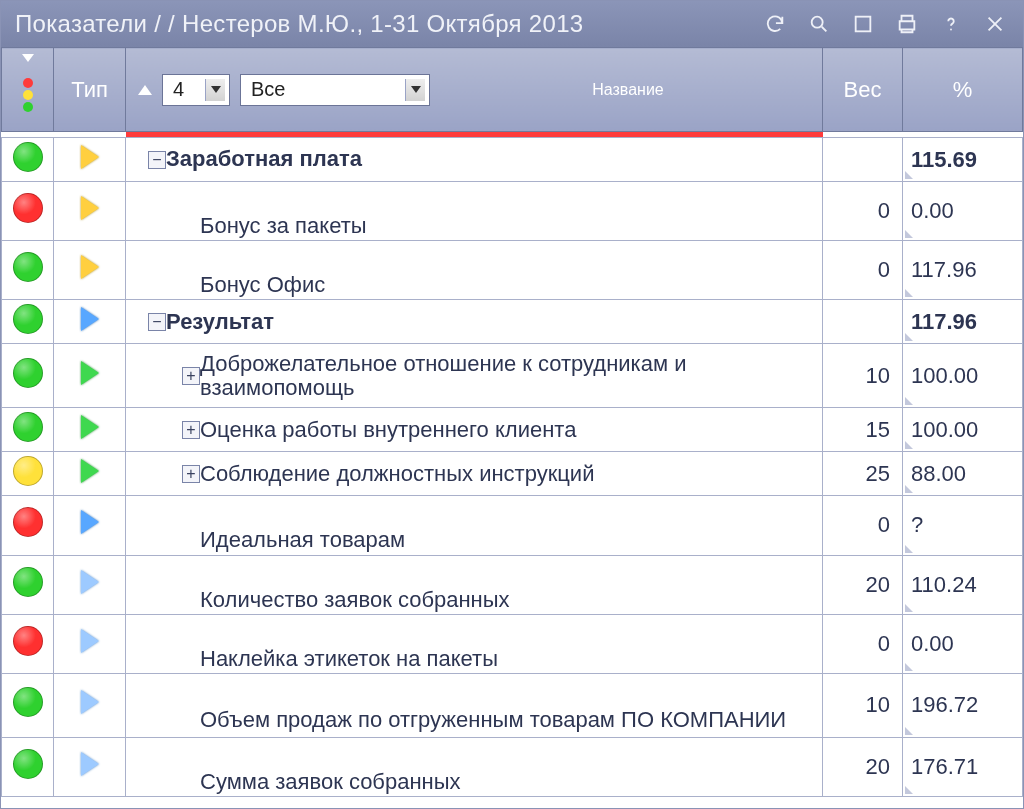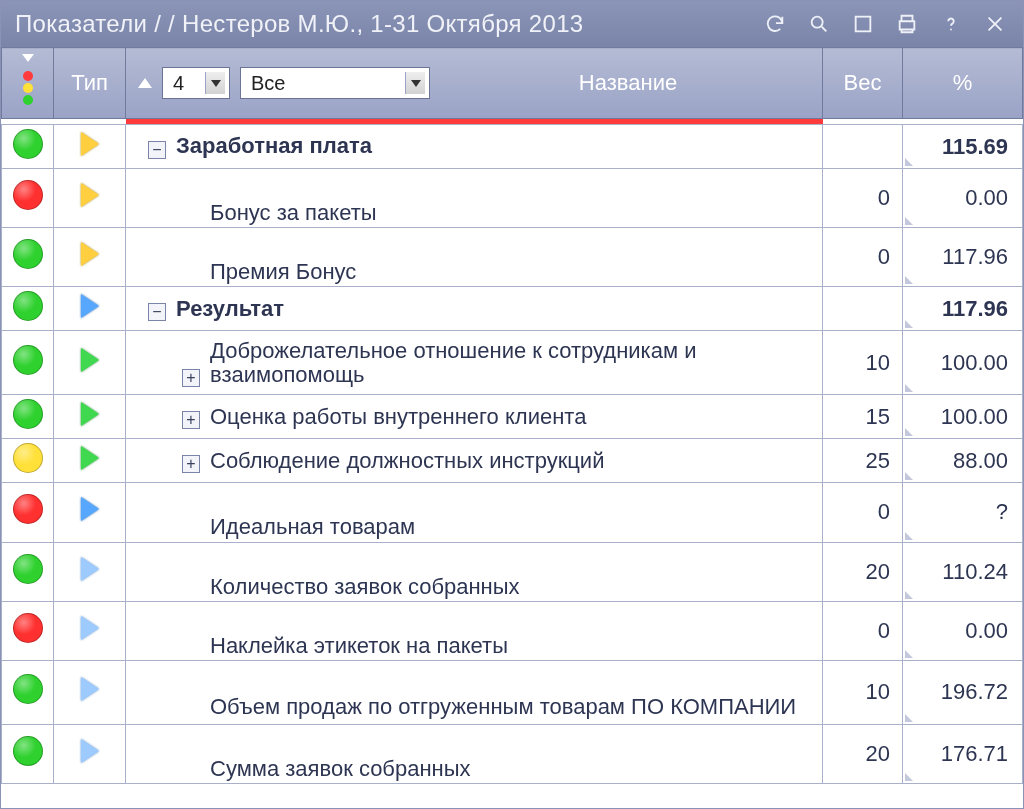--- a/index.html
+++ b/index.html
@@ -44,21 +44,21 @@
   .tb-icon svg { width: 22px; height: 22px; stroke: currentColor; fill: none; stroke-width: 2; }
 
   .grid {
     width: 100%;
     border-collapse: collapse;
     table-layout: fixed;
   }
   .header-row th {
     background: linear-gradient(to bottom, #b4bbd4 0%, #9aa3c6 100%);
     border: 1px solid #707a9c;
-    height: 71px;
+    height: 84px;
     color: #fff;
     font-size: 22px;
     font-weight: 400;
     padding: 9px 6px;
     vertical-align: middle;
   }
   .col-status { width: 52px; }
   .col-type   { width: 72px; }
   .col-name   { width: auto; }
   .col-weight { width: 80px; }
@@ -97,48 +97,48 @@
   .lvl-select { width:68px; justify-content:space-between; }
   .filter-select { width:190px; justify-content:space-between; }
   .sel-arrow {
     width:20px;height:22px;background:linear-gradient(#eee,#d2d2d2);
     border-left:1px solid #9aa3c6; display:inline-flex;align-items:center;justify-content:center;
   }
   .sel-arrow::after{
     content:""; width:0;height:0;border-left:5px solid transparent;border-right:5px solid transparent;
     border-top:7px solid #333;
   }
-  .name-label { flex:1; text-align:center; font-size:22px; }
+  .name-label { flex:1; text-align:center; font-size:16px; }
 
   .redbar td { padding:0; height:6px; background:#ff3b3b; border:0; }
   .redbar td.nored { background:#fff; }
 
   tbody.data tr td {
     border:1px solid #a9b0ca;
     background:#fff;
     height:44px;
     font-size:22px;
     color:#2d3552;
     padding:2px 8px;
     vertical-align:middle;
   }
   tbody.data tr.multiline td { height:64px; }
 
   .cell-status, .cell-type { text-align:center; padding:0 !important; }
   .cell-weight { text-align:right; padding-right:12px !important; }
-  .cell-pct { text-align:right; padding-right:14px !important; position:relative; }
+  .cell-pct { padding-right:14px !important; position:relative; }
   .cell-pct .corner {
     position:absolute; bottom:2px; left:2px;
     width:0;height:0;border-left:8px solid #c3c8dc;border-top:8px solid transparent;
   }
   .pct-bold { font-weight:700; }
   .pct-red { color:#ff2020; }
 
   .name-inner {
-    display:flex; align-items:flex-end; gap:10px; line-height:1.1;
+    display:flex; align-items:center; line-height:1.1;
   }
   .indent-1 .name-inner { padding-left: 14px; }
   .indent-2 .name-inner { padding-left: 48px; margin-top: 30px; }
   .indent-3 .name-inner { padding-left: 48px; }
 
   .expander {
     width:18px;height:18px;border:1px solid #7a84a8;background:#f3f4f9;
     display:inline-flex;align-items:center;justify-content:center;
     font-size:16px;color:#3a4260;flex:0 0 18px;cursor:pointer;
     line-height:1;
@@ -280,21 +280,21 @@
           </td>
           <td class="cell-weight">0</td>
           <td class="cell-pct"><span>0.00</span><span class="corner"></span></td>
         </tr>
         <tr>
           <td class="cell-status"><span class="status-dot status-green"></span></td>
           <td class="cell-type"><span class="type-tri tri-yellow"></span></td>
           <td class="indent-2">
             <div class="name-inner">
               <span class="spacer-expander"></span>
-              <span class="name-text">Премия Бонус</span>
+              <span class="name-text">Бонус Офис</span>
             </div>
           </td>
           <td class="cell-weight">0</td>
           <td class="cell-pct"><span>117.96</span><span class="corner"></span></td>
         </tr>
         <tr class="row-bold">
           <td class="cell-status"><span class="status-dot status-green"></span></td>
           <td class="cell-type"><span class="type-tri tri-blue"></span></td>
           <td class="indent-1">
             <div class="name-inner">

